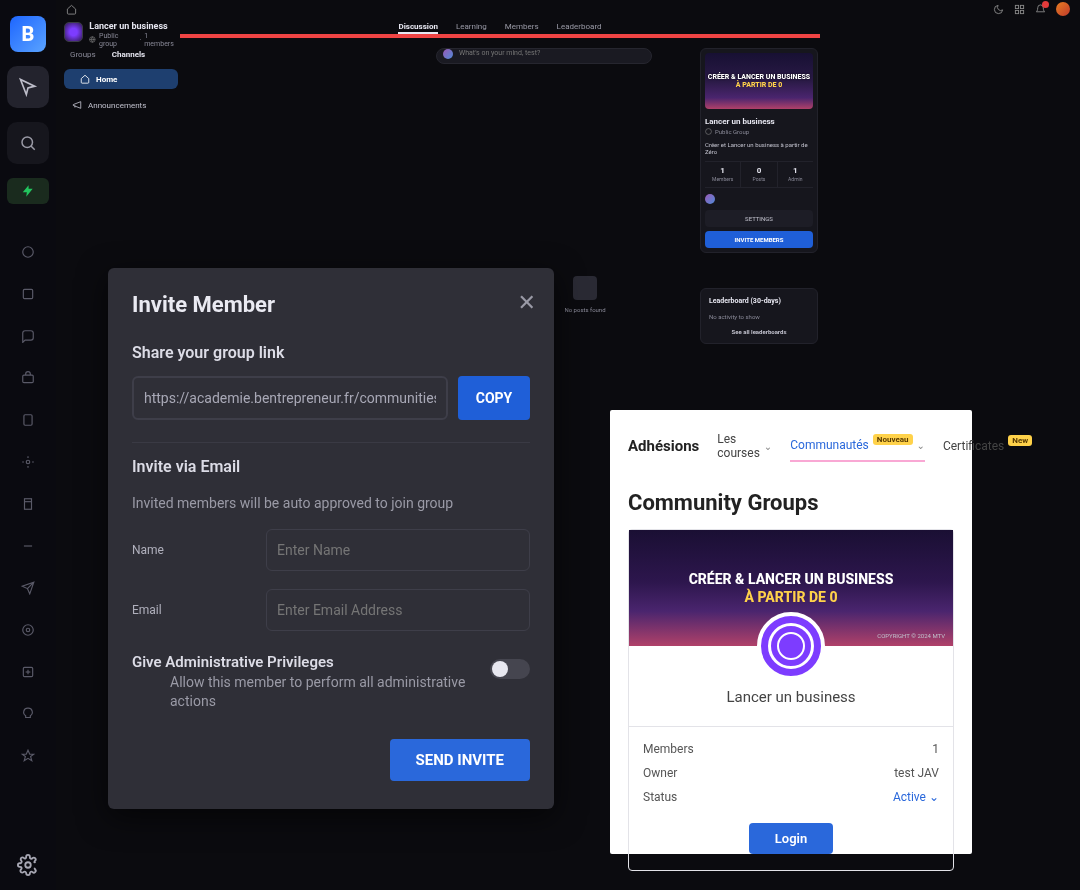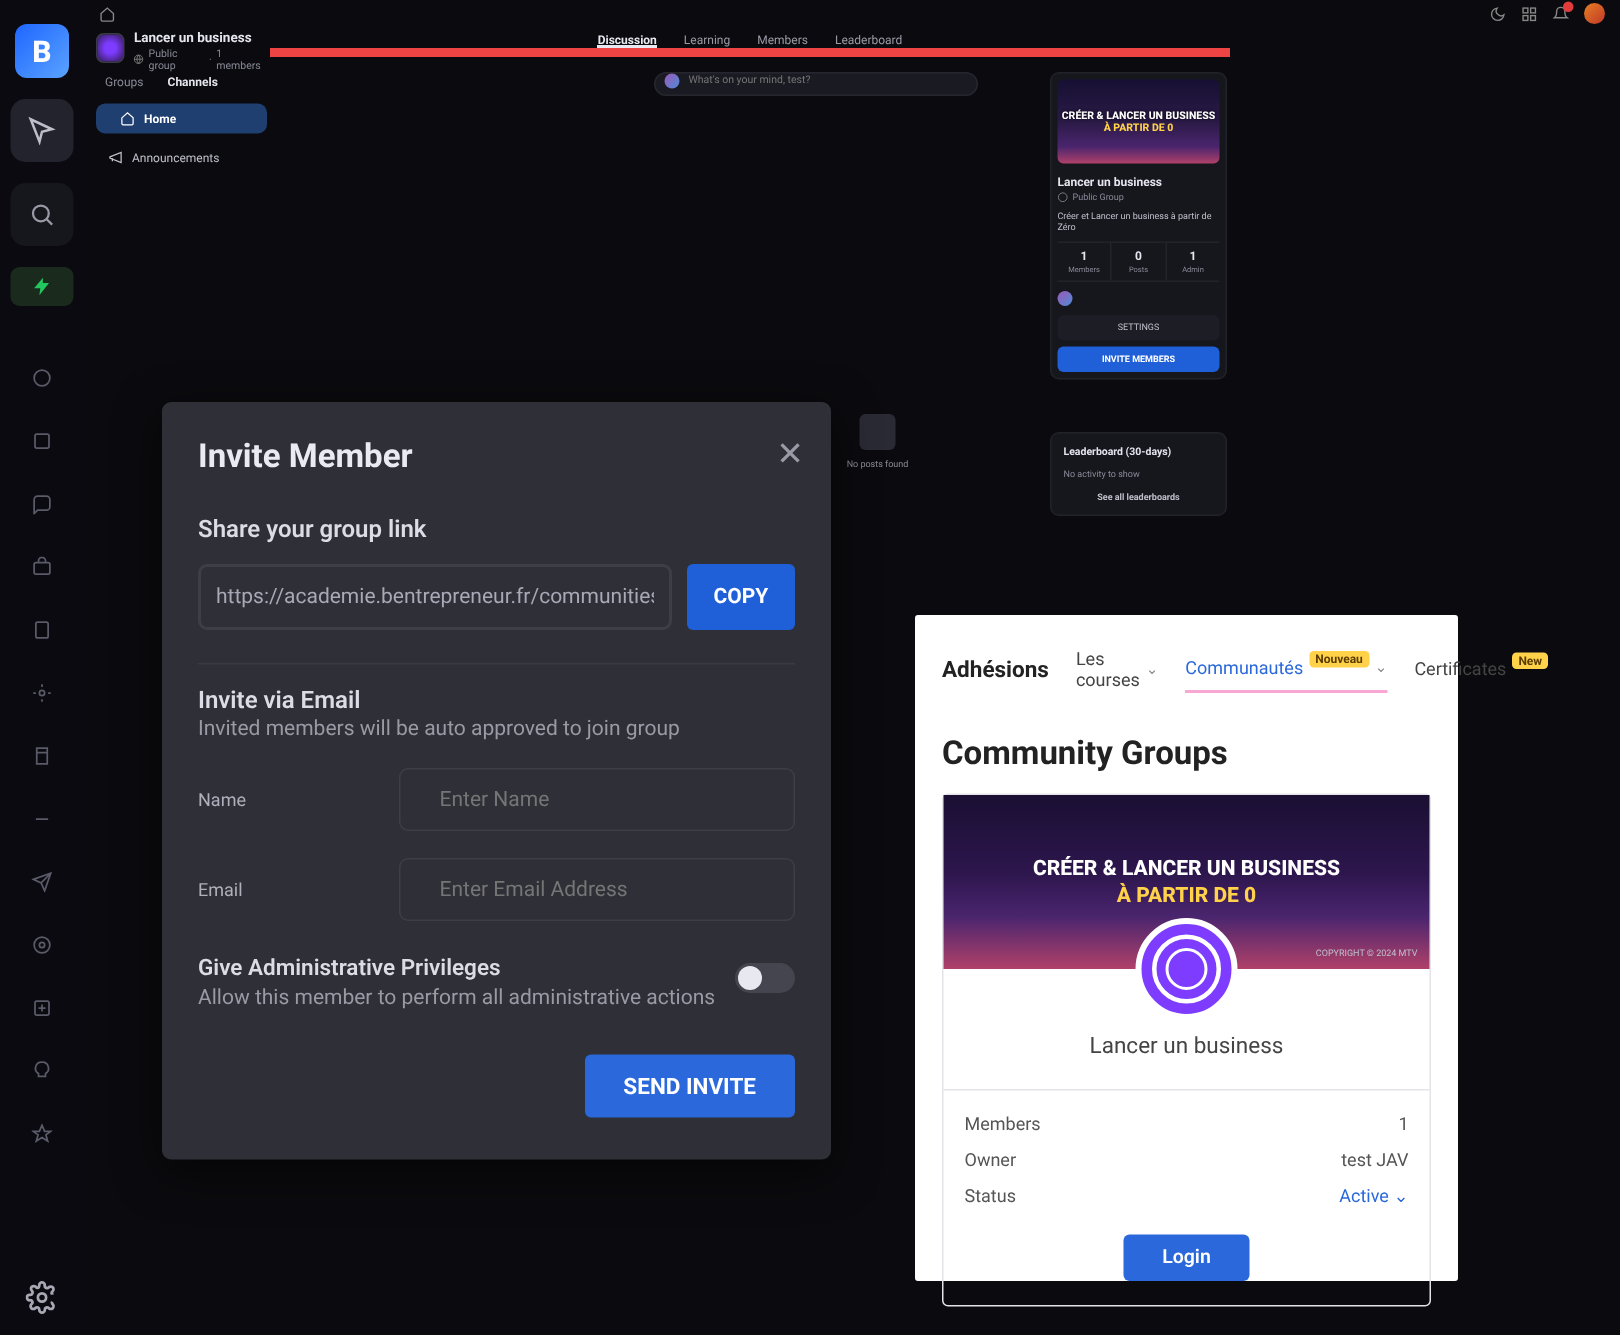--- a/index.html
+++ b/index.html
@@ -31,21 +31,21 @@
 
   
   .side { position:absolute; left:64px; top:46px; width:114px; }
   .side-tabs { display:flex; gap:16px; font-size:8px; color:#8a8a98; padding:4px 6px; }
   .side-tabs .active { color:#e5e5ef; font-weight:700; }
   .side-item { display:flex; align-items:center; gap:6px; font-size:8px; color:#c0c0cc; padding:5px 8px; border-radius:6px; margin-top:6px; }
   .side-item.home { background:#1e3f6f; color:#fff; font-weight:700;padding-left:16px; }
   .side-item .ico { width:10px; height:10px; display:flex; align-items:center; justify-content:center; }
 
   
-  .main-tabs { position:absolute; left:180px; top:22px; right:260px; height:16px; display:flex; justify-content:center; gap:18px; font-size:8px; color:#9a9aa6; border-bottom:6px solid #ef4444; }
+  .main-tabs { position:absolute; left:180px; top:22px; right:260px; height:16px; display:flex; justify-content:center; gap:18px; font-size:8px; color:#9a9aa6; border-bottom:4px solid #ef4444; }
   .main-tabs .tab { padding-bottom:3px; }
   .main-tabs .tab.active { color:#e8e8f2; border-bottom:2px solid #e8e8f2; font-weight:700; }
 
   
   .composer { position:absolute; left:436px; top:48px; width:216px; height:16px; background:#1a1a22; border:1px solid #26262f; border-radius:9px; display:flex; align-items:flex-start; gap:6px; padding:0 6px; }
   .composer .av { width:10px; height:10px; border-radius:50%; background:linear-gradient(135deg,#9b59b6,#4f8bd8); }
   .composer input { flex:1; background:transparent; border:none; color:#9a9aa6; font-size:7px; outline:none; }
   .rc { position:absolute; left:700px; top:48px; width:118px; background:#16161d; border:1px solid #22222b; border-radius:6px; padding:4px; font-size:7px; color:#b4b4c0; }
   .rc-banner { width:100%; height:56px; border-radius:4px; background:linear-gradient(180deg,#171033 0%, #2a1a46 50%, #4a256e 80%, #b04169 100%); display:flex; flex-direction:column; align-items:center; justify-content:center; color:#fff; font-weight:800; font-size:7px; text-align:center; line-height:1.2; }
   .rc-banner .l1 { text-shadow:0 0 2px #000; }
@@ -77,25 +77,25 @@
   .modal h2 { color:#eaeaf2; font-size:22px; font-weight:700; }
   .modal .sub { color:#a5a5b0; font-size:14px; margin-top:2px; }
   .modal .close { position:absolute; top:22px; right:18px; color:#9a9aa6; font-size:22px; }
   .modal-sec { margin-top:26px; }
   .modal-sec h3 { color:#dcdce6; font-size:16px; font-weight:600; }
   .link-row { display:flex; gap:10px; margin-top:14px; }
   .link-input { flex:1; background:transparent; border:2px solid #3e3e49; border-radius:6px; padding:12px 10px; color:#a8a8b6; font-size:14px; }
   .copy-btn { width:72px; background:#1f5fd8; color:#fff; font-weight:700; border:none; border-radius:4px; font-size:14px; }
   .field-row { display:flex; align-items:center; margin-top:18px; gap:14px; }
   .field-row label { width:120px; color:#b0b0bc; font-size:12px; }
-  .field-row input { flex:1; background:transparent; border:1px solid #3e3e49; border-radius:6px; padding:12px 26px; color:#a8a8b6; font-size:14px; }
+  .field-row input { flex:1; background:transparent; border:1px solid #3e3e49; border-radius:6px; padding:12px 10px; color:#a8a8b6; font-size:14px; }
   .toggle-row { display:flex; align-items:flex-start; margin-top:22px; }
   .toggle-row .tx { flex:1; }
   .toggle-row h4 { color:#dcdce6; font-size:15px; font-weight:600; }
-  .toggle-row .hint { color:#9a9aa6; font-size:14px; margin-top:2px; line-height:1.35; }
+  .toggle-row .hint { color:#9a9aa6; font-size:14px; margin-top:2px; line-height:1.35;margin-left:38px; }
   .toggle { width:40px; height:20px; background:#45454f; border-radius:12px; position:relative; margin-top:6px; }
   .toggle::after { content:""; width:16px; height:16px; background:#e8e8f0; border-radius:50%; position:absolute; top:2px; left:2px; }
   .send-btn { display:block; margin-left:auto; margin-top:28px; background:#2a68db; color:#fff; font-weight:700; font-size:15px; border:none; border-radius:4px; padding:12px 26px; }
   .divider { height:1px; background:#3a3a44; margin:22px 0 14px; }
 
   
   .panel { position:absolute; left:610px; top:410px; width:362px; height:444px; background:#fff; color:#222; border-radius:2px; padding:22px 18px 18px; }
   .panel-tabs { display:flex; align-items:center; gap:18px; font-size:12px; color:#444; border-bottom:0; position:relative; }
   .panel-tabs .ptab { display:flex; align-items:center; gap:4px; padding-bottom:8px; }
   .panel-tabs .ptab.title { font-size:15px; font-weight:700; color:#222; }
@@ -344,21 +344,21 @@
     <div class="link-row">
       <input class="link-input" value="https://academie.bentrepreneur.fr/communities/groups" style="">
       <button class="copy-btn">COPY</button>
     </div>
   </div>
 
   <div class="divider"></div>
 
   <div>
     <h3 style="color:#dcdce6;font-size:16px;font-weight:600">Invite via Email</h3>
-    <div class="hint" style="color:#9a9aa6;font-size:14px;margin-top:2px">Invited members will be auto approved to join group</div>
+    <div class="hint" style="color:#9a9aa6;font-size:14px;margin-top:19px">Invited members will be auto approved to join group</div>
 
     <div class="field-row">
       <label>Name</label>
       <input placeholder="Enter Name" style="">
     </div>
     <div class="field-row">
       <label>Email</label>
       <input placeholder="Enter Email Address" style="">
     </div>
 

